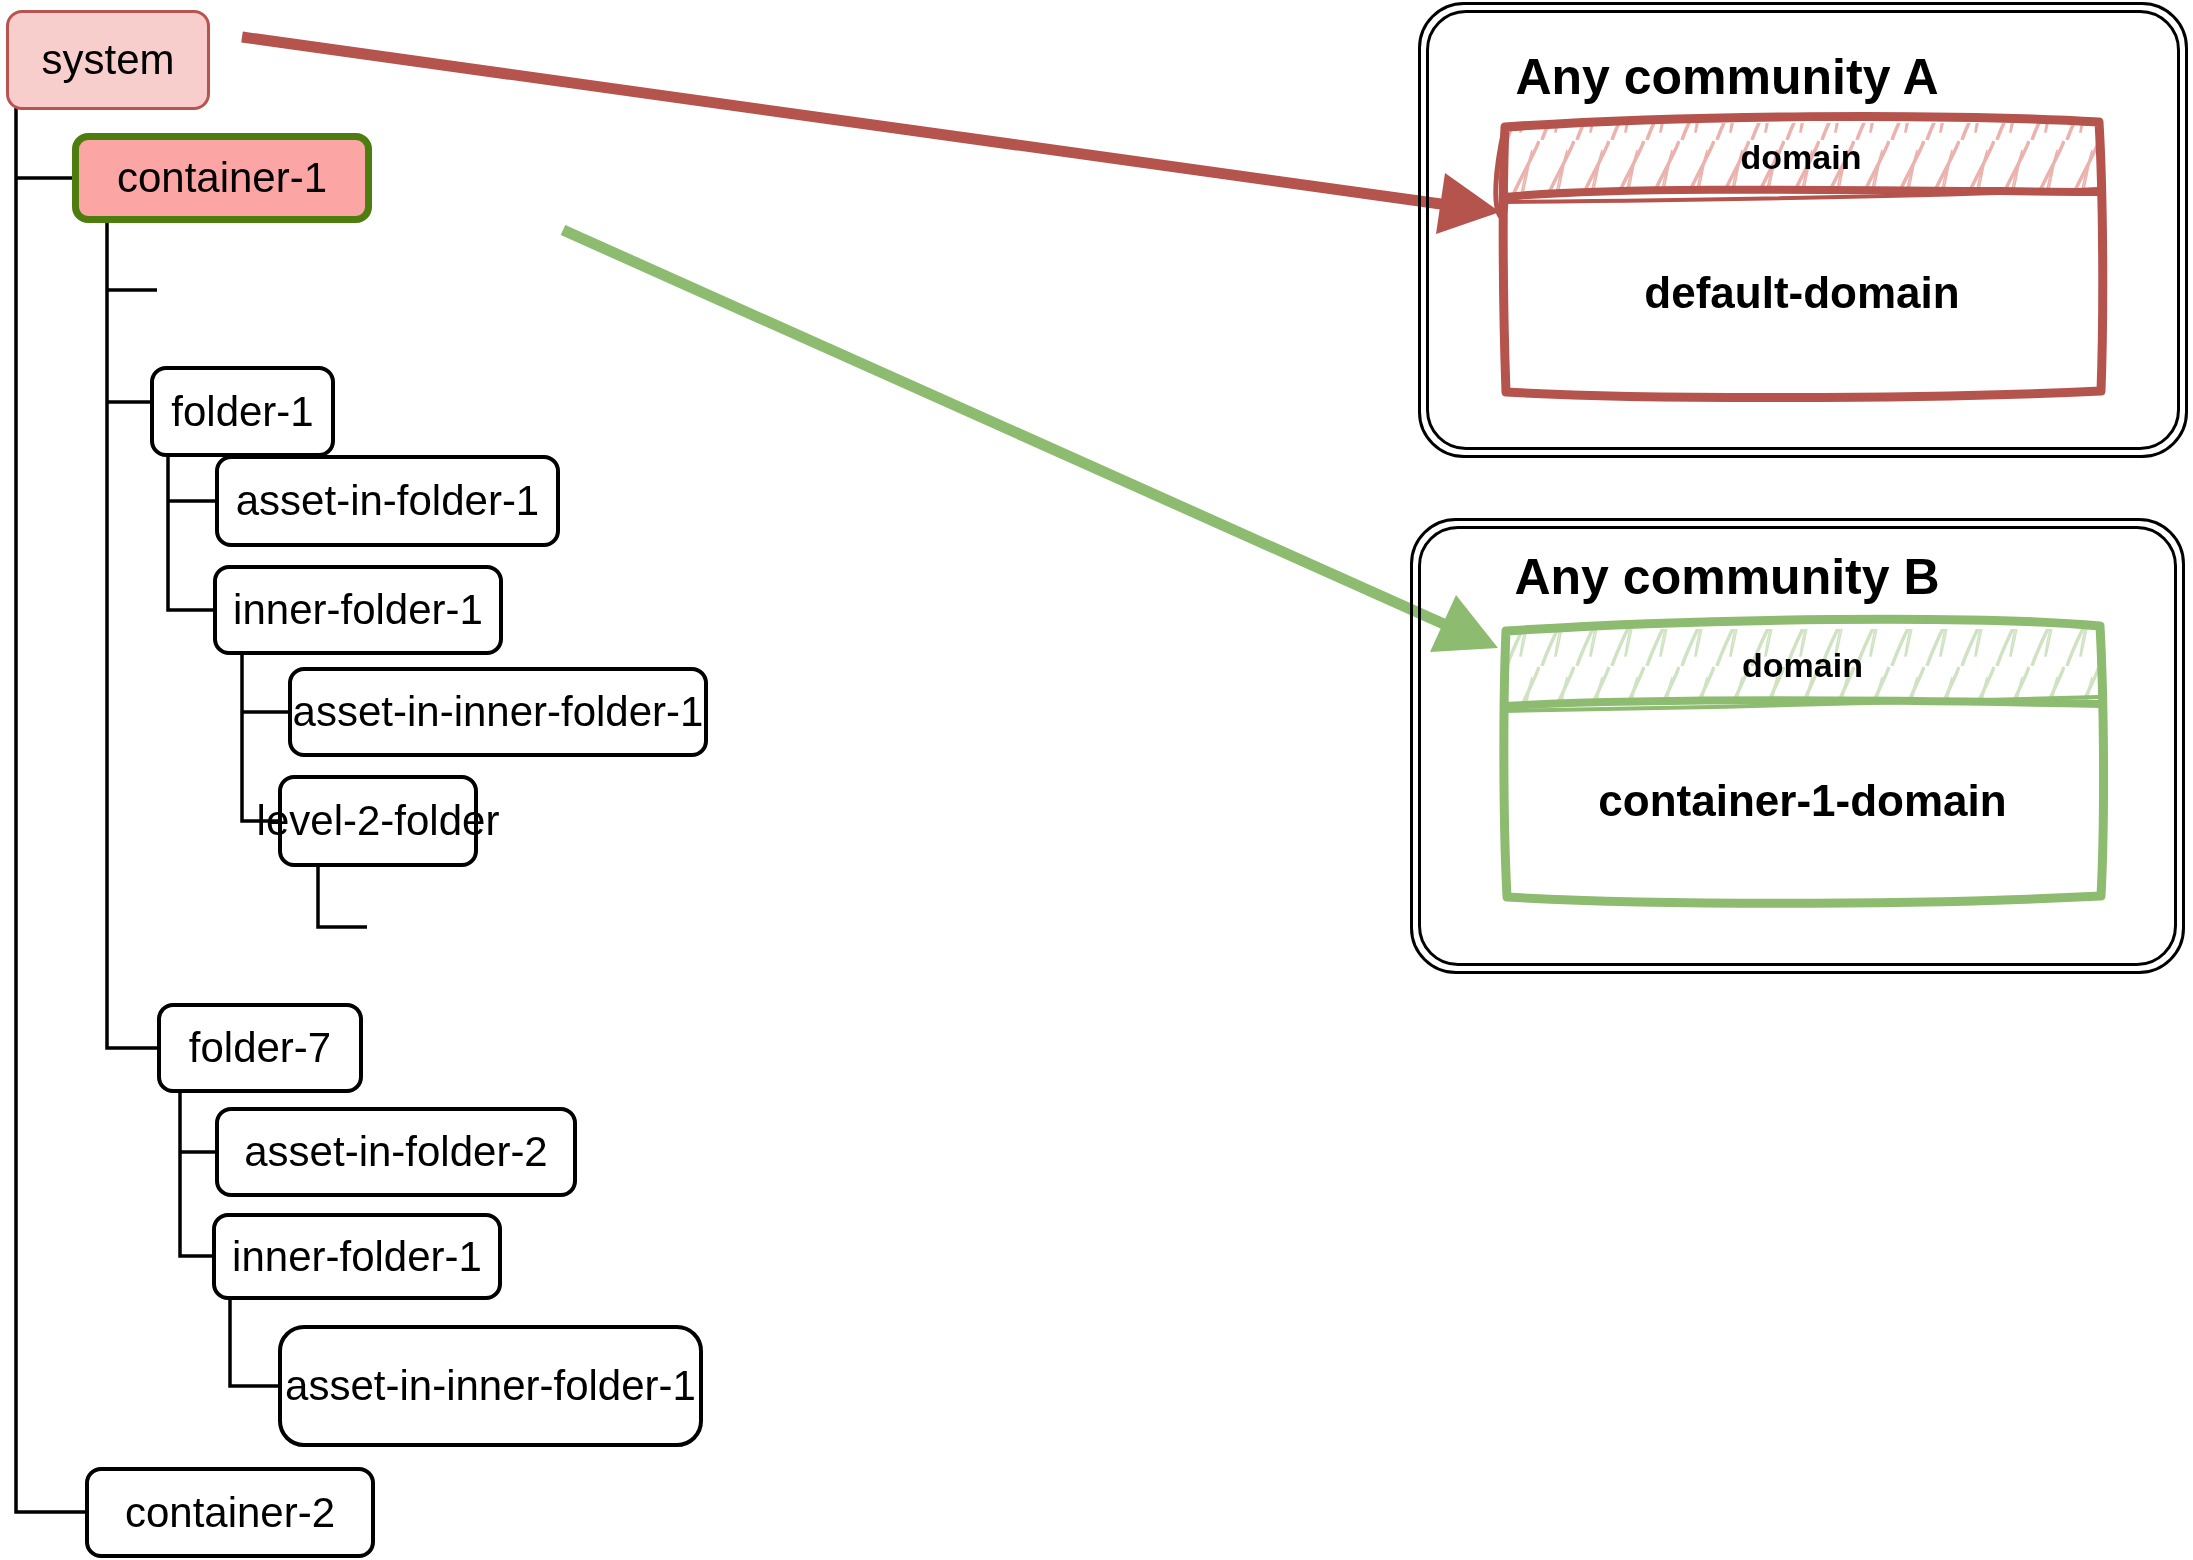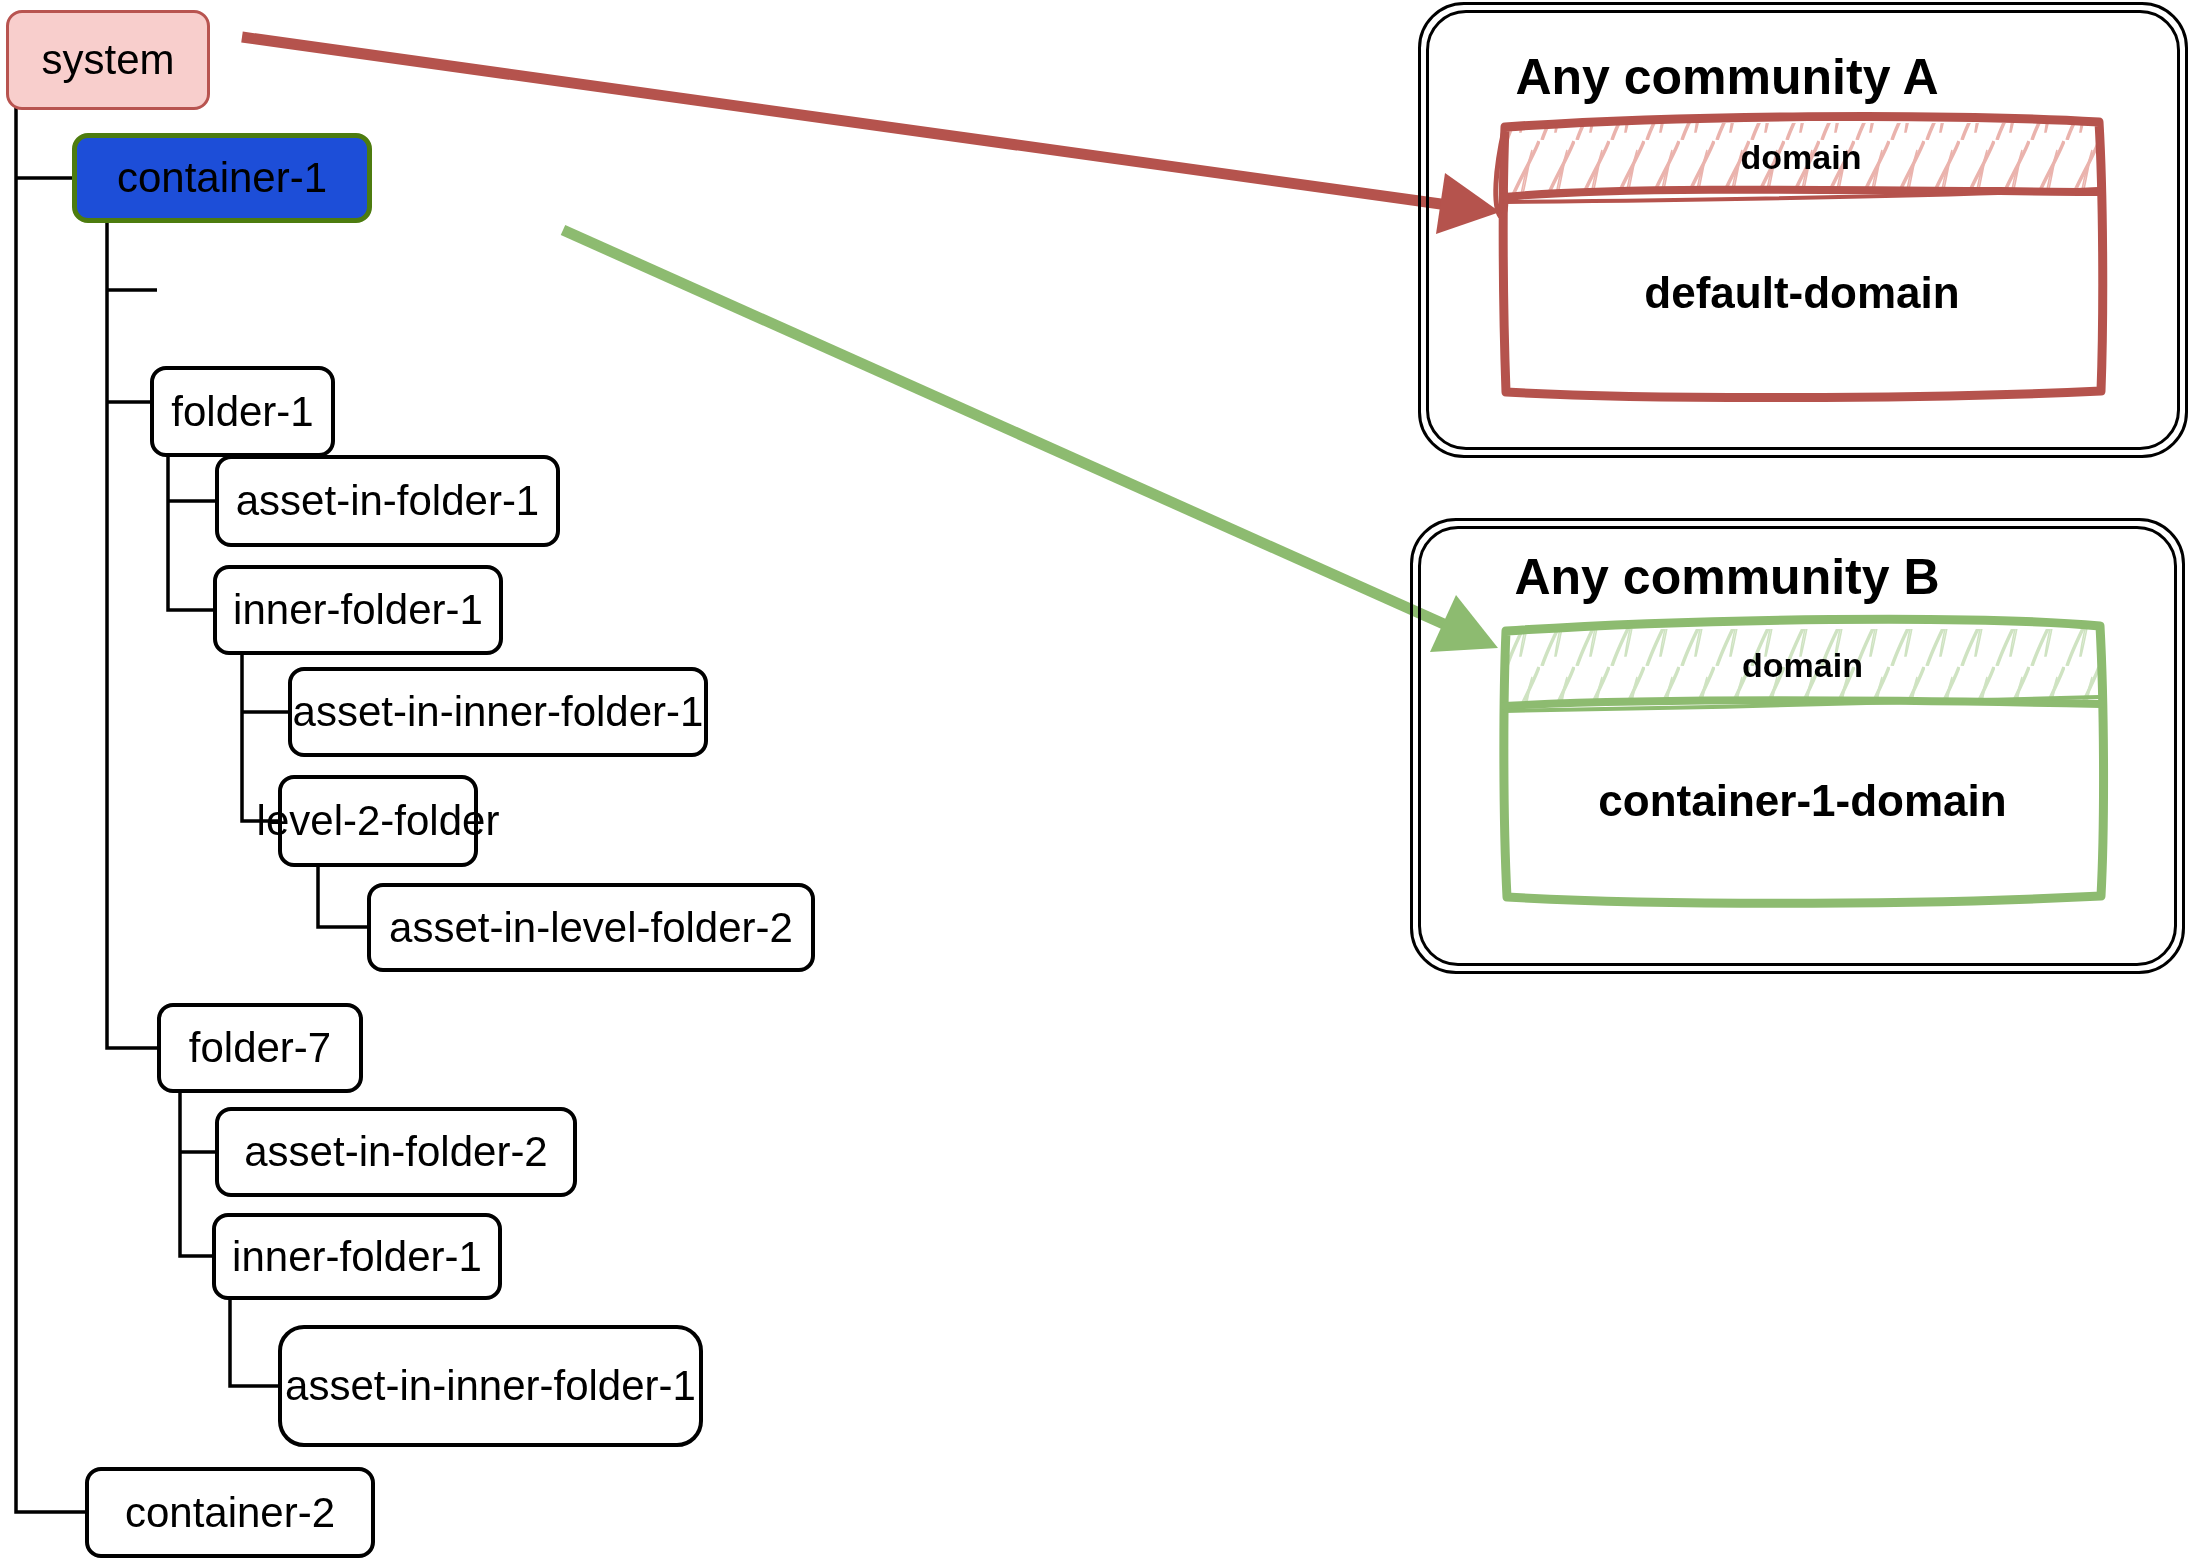--- a/index.html
+++ b/index.html
@@ -7,21 +7,21 @@
     position:relative;width:2193px;height:1560px;background:#ffffff;overflow:hidden;
     font-family:"Liberation Sans","DejaVu Sans",sans-serif;color:#000;
   }
   #shape-layer{position:absolute;left:0;top:0;}
   .node{
     position:absolute;display:flex;align-items:center;justify-content:center;
     background:#ffffff;border:4px solid #000000;border-radius:16px;
     font-size:42px;line-height:1;white-space:nowrap;box-sizing:border-box;
   }
   .node.red{background:#f8cecc;border:3px solid #b85450;}
-  .node.green{background:#1d4ed8;border:5px solid #4d7c0f;}
+  .node.green{background:#fca5a5;border:7px solid #4d7c0f;}
   .community{position:absolute;border:3.5px solid #000;border-radius:46px;box-sizing:border-box;}
   .community-inner{position:absolute;inset:5px;border:3.5px solid #000;border-radius:40px;}
   .community-title{
     position:absolute;display:flex;align-items:center;justify-content:center;
     font-size:50px;font-weight:bold;white-space:nowrap;margin-left:12px;
   }
   .band-label{
     position:absolute;display:flex;align-items:center;justify-content:center;
     font-size:34px;font-weight:bold;
   }
@@ -97,21 +97,20 @@
   <div class="node" style="left:150px;top:366px;width:185px;height:91px">folder-1</div>
 
   <div class="node" style="left:215px;top:455px;width:345px;height:92px">asset-in-folder-1</div>
 
   <div class="node" style="left:213px;top:565px;width:290px;height:90px">inner-folder-1</div>
 
   <div class="node" style="left:288px;top:667px;width:420px;height:90px">asset-in-inner-folder-1</div>
 
   <div class="node" style="left:278px;top:775px;width:200px;height:92px">level-2-folder</div>
 
-  <div class="node" style="left:367px;top:883px;width:448px;height:89px">asset-in-level-folder-2</div>
 
   <div class="node" style="left:157px;top:1003px;width:206px;height:90px">folder-7</div>
 
   <div class="node" style="left:215px;top:1107px;width:362px;height:90px">asset-in-folder-2</div>
 
   <div class="node" style="left:212px;top:1213px;width:290px;height:87px">inner-folder-1</div>
 
   <div class="node" style="left:278px;top:1325px;width:425px;height:122px;border-radius:26px">asset-in-inner-folder-1</div>
 
   <div class="node" style="left:85px;top:1467px;width:290px;height:91px">container-2</div>

